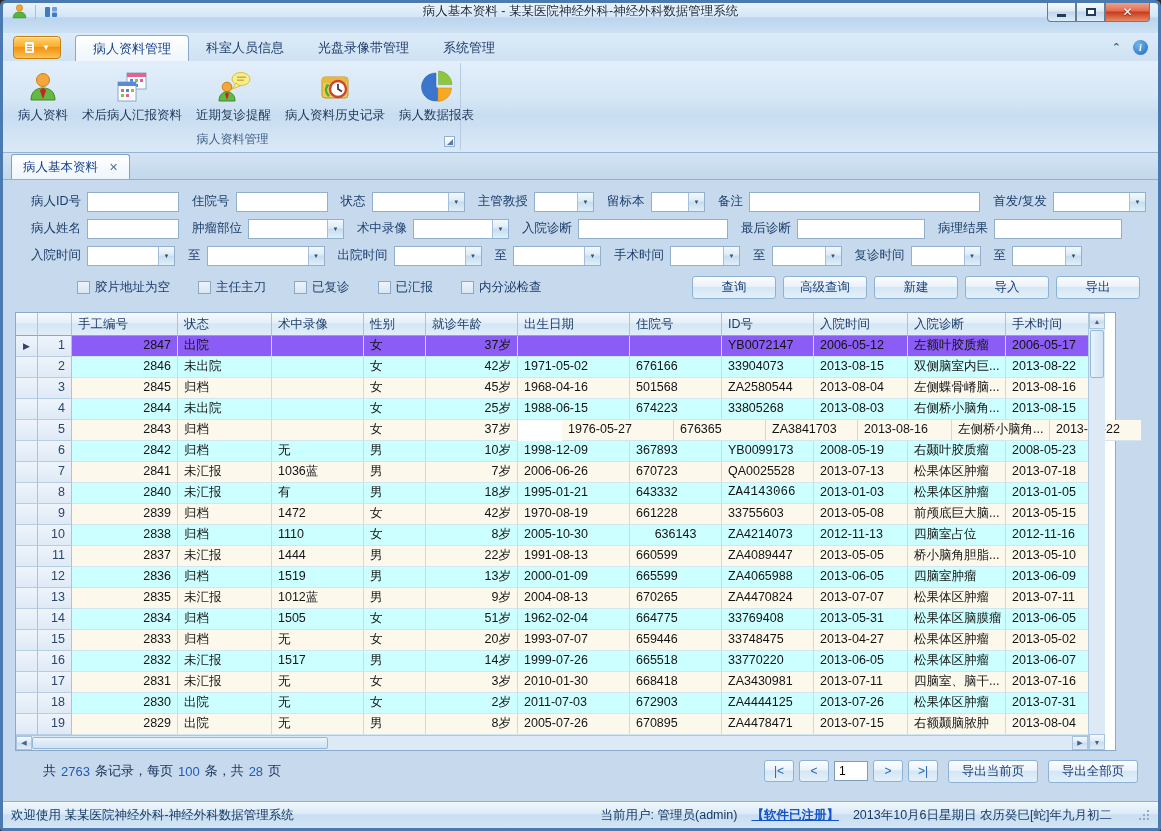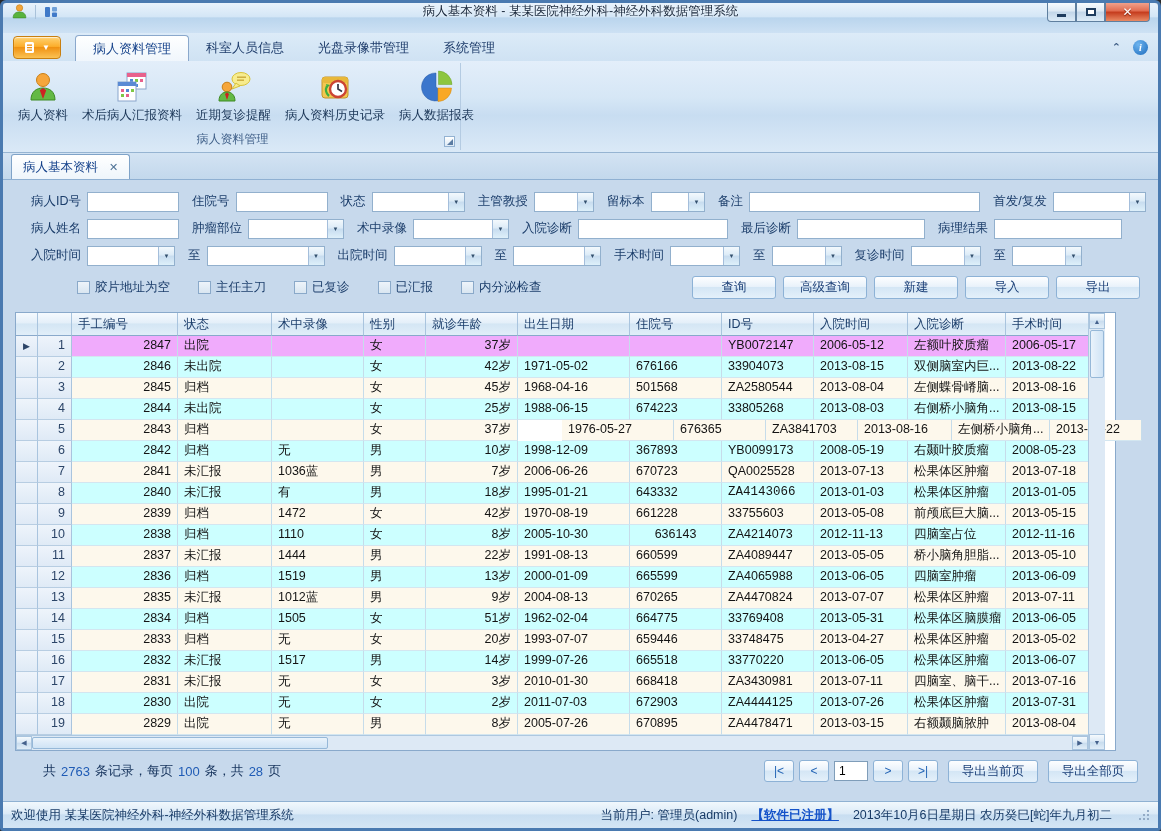--- a/index.html
+++ b/index.html
@@ -85,21 +85,21 @@
   .ghead{display:flex;height:23px;}
   .hcell{border-right:1px solid #a9c4de;border-bottom:1px solid #89a9cb;
     background:linear-gradient(#f5fafe,#e4eff9 45%,#d4e6f4 50%,#e1eef9);
     font-size:12.5px;color:#1c3e6b;padding:0 6px;display:flex;align-items:center;
     white-space:nowrap;overflow:hidden;flex:0 0 auto;}
   .grow{display:flex;height:21px;}
   .cell{border-right:1px solid #c6dcea;border-bottom:1px solid #d3e6f0;font-size:12.5px;color:#141414;
     padding:0 6px;line-height:19px;white-space:nowrap;overflow:hidden;flex:0 0 auto;}
   .grow.odd .cell{background:#fdf8ec;}
   .grow.even .cell{background:#ccffff;}
-  .grow.sel .cell{background:#f0abfc;}
+  .grow.sel .cell{background:#8b5cf6;}
   .grid .cell.c0,.grid .cell.c1{background:linear-gradient(#eef4fb,#dfeaf6);
     border-right:1px solid #a9c4de;border-bottom:1px solid #b7cde2;color:#2c4568;}
   .cell.c0{padding:0;display:flex;align-items:center;justify-content:center;font-size:9px;color:#222;}
   .cell.r{text-align:right;}
   .vscroll{width:17px;background:#dde9f5;border-left:1px solid #aec8e0;display:flex;flex-direction:column;}
   .sbtn{height:16px;flex:0 0 16px;display:flex;align-items:center;justify-content:center;font-size:7px;
     color:#44618c;background:linear-gradient(#f5fafd,#dbe9f6 45%,#c8dcee 50%,#e0edf8);border:1px solid #a9c4de;}
   .vthumb{height:48px;margin:1px;background:linear-gradient(90deg,#eaf3fb,#cfe3f5);border:1px solid #96b8d8;border-radius:2px;}
   .vtrack{flex:1;}
   .hscroll{height:15px;flex:0 0 15px;display:flex;background:#dde9f5;border-top:1px solid #aec8e0;}
@@ -671,21 +671,21 @@
               <div class="cell c0" style="width: 22px;"></div>
               <div class="cell c1 r" style="width: 34px;">19</div>
               <div class="cell c2 r" style="width: 106px;">2829</div>
               <div class="cell c3" style="width: 94px;">出院</div>
               <div class="cell c4" style="width: 92px;">无</div>
               <div class="cell c5" style="width: 62px;">男</div>
               <div class="cell c6 r" style="width: 92px;">8岁</div>
               <div class="cell c7" style="width: 112px;">2005-07-26</div>
               <div class="cell c8" style="width: 92px;">670895</div>
               <div class="cell c9" style="width: 92px;">ZA4478471</div>
-              <div class="cell c10" style="width: 94px;">2013-03-15</div>
+              <div class="cell c10" style="width: 94px;">2013-07-15</div>
               <div class="cell c11" style="width: 98px;">右额颞脑脓肿</div>
               <div class="cell c12" style="width: 92px;">2013-08-04</div>
             </div>
           </div>
         <div class="hscroll">
           <span class="hbtn">◀</span>
           <span class="hthumb"></span>
           <span class="htrack"></span>
           <span class="hbtn">▶</span>
         </div>

